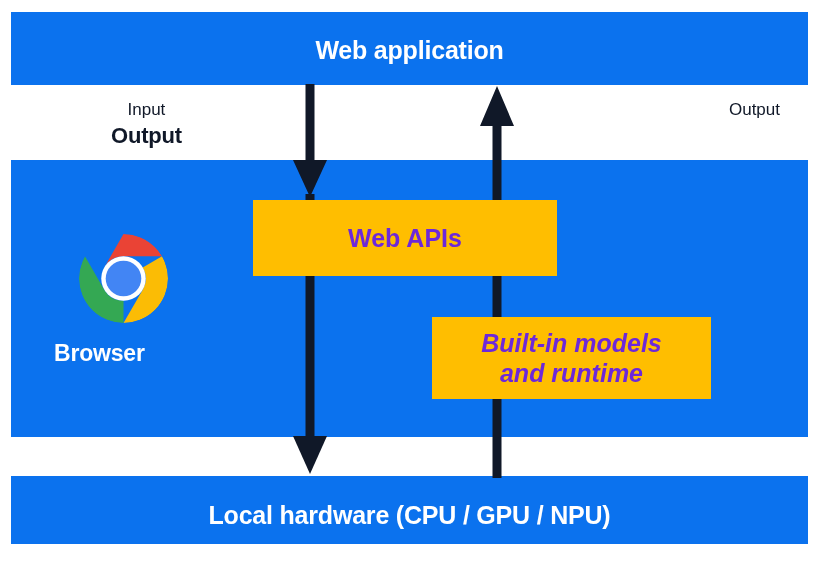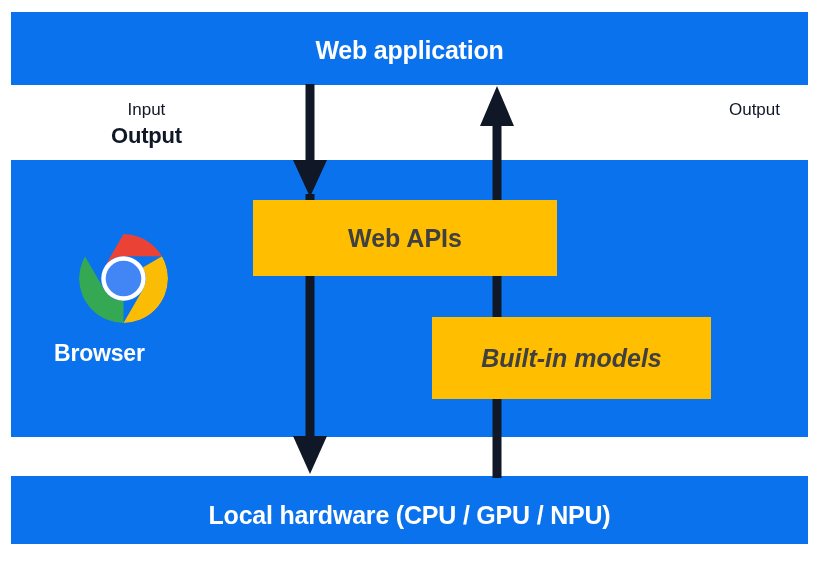--- a/index.html
+++ b/index.html
@@ -78,21 +78,21 @@
   }
 
   
   .box {
     position: absolute;
     background: #FFBE00;
     display: flex;
     align-items: center;
     justify-content: center;
     text-align: center;
-    color: #404040;
+    color: #6d28d9;
     font-weight: bold;
     line-height: 1.22;
     z-index: 6;
   }
   #box-web-apis {
     left: 253px;
     top: 200px;
     width: 304px;
     height: 76px;
     font-size: 25px;
@@ -201,20 +201,21 @@
     <path class="arrow-shape" d="M24 2 L41 42 H28.5 V394 H19.5 V42 H7 Z"></path>
   </svg>
 
   <div class="box" id="box-web-apis">
     <span>Web APIs</span>
   </div>
 
   <div class="box" id="box-builtin-models">
     <span>
       <span>Built-in models</span><br>
+      <span>and runtime</span>
     </span>
   </div>
 
   <div class="annotation" id="annotation-input">
     <div class="anno-kind">Input</div>
     <div class="anno-value">Output</div>
   </div>
 
   <div class="annotation" id="annotation-output">
     <div class="anno-kind">Output</div>

